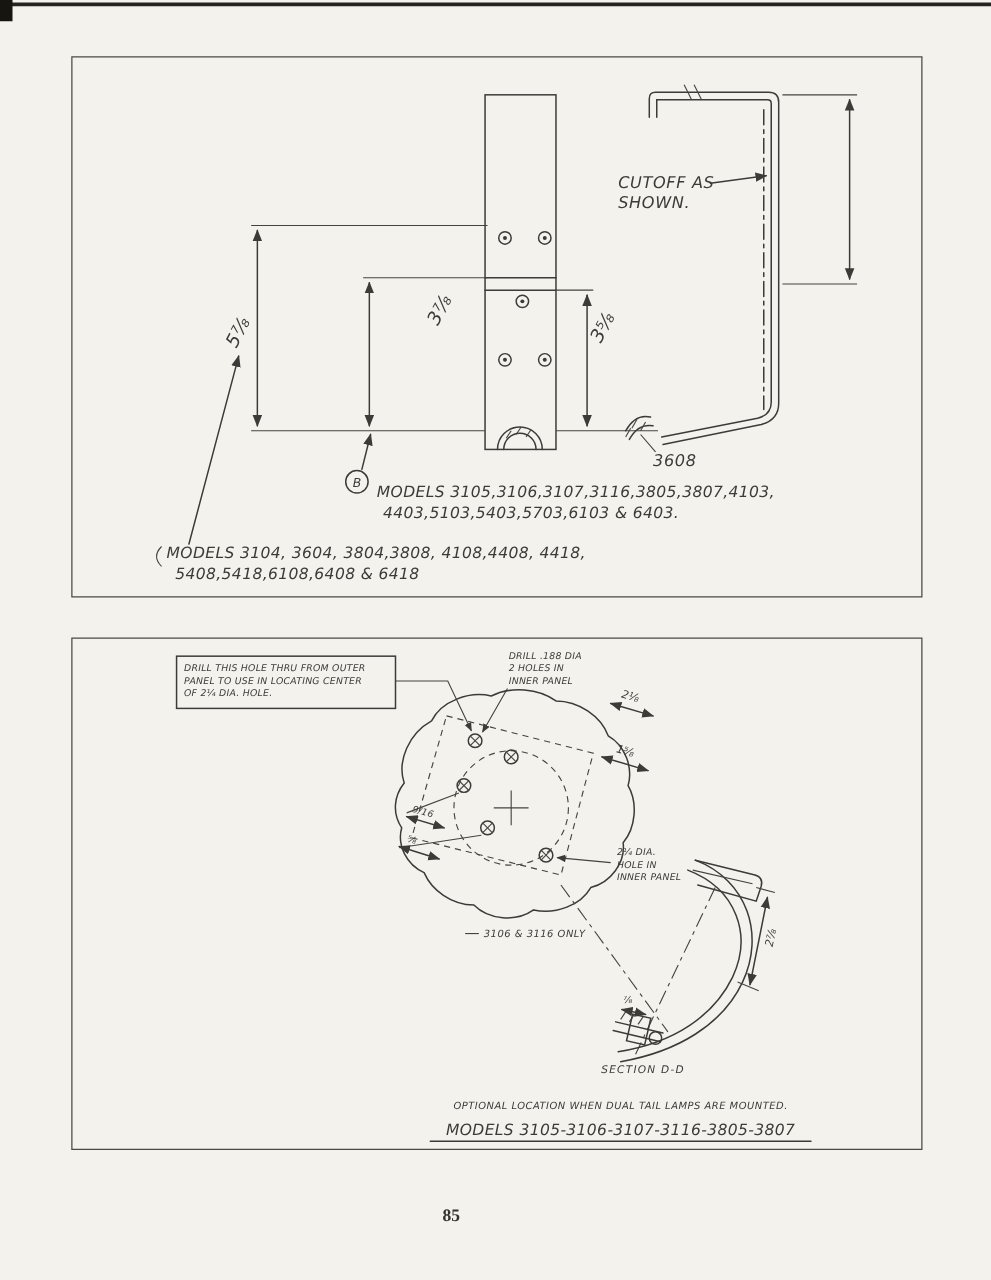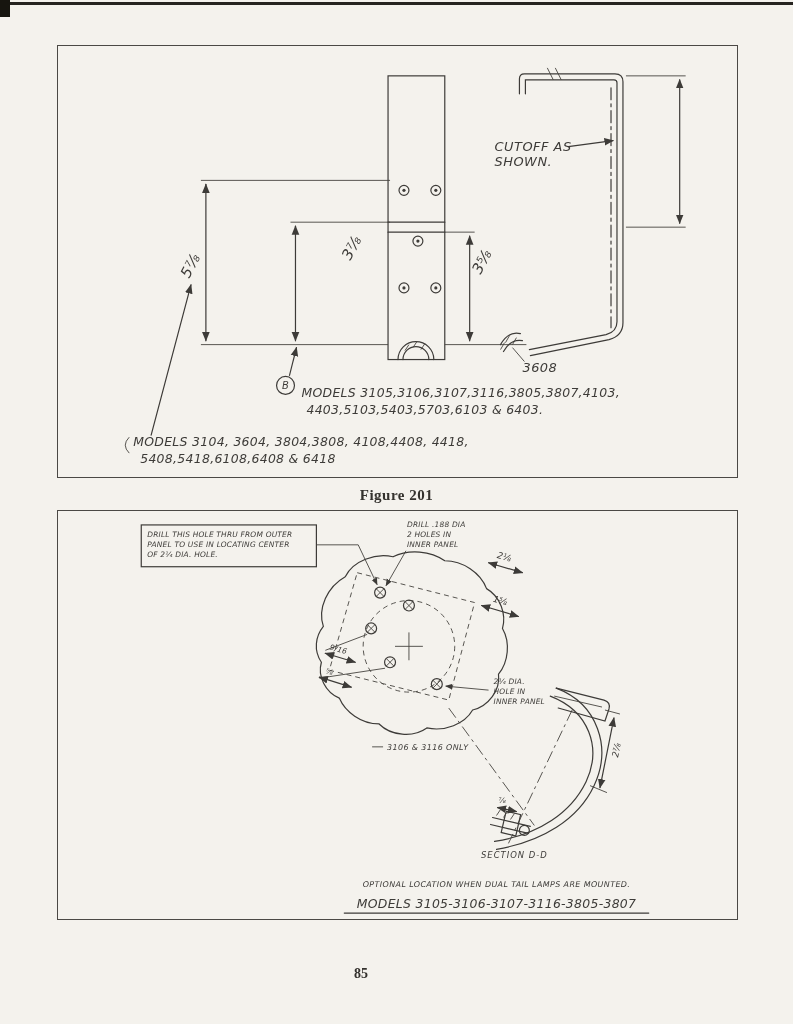--- a/index.html
+++ b/index.html
@@ -139,21 +139,20 @@
       </g>
 
       <g>
         <path class="thin" d="M71,393 Q63,401 71,409"></path>
         <line class="ln" x1="93" y1="391" x2="133" y2="240" marker-end="url(#arr1)"></line>
         <text class="t125" x="75" y="402">MODELS 3104, 3604, 3804,3808, 4108,4408, 4418,</text>
         <text class="t125" x="82" y="419">5408,5418,6108,6408 &amp; 6418</text>
       </g>
     </svg>
   </div>
-  <div class="caption cap201">Figure 201</div>
 
   <div class="figure-box fig202">
     <svg viewBox="0 0 681 410">
       <defs>
         <marker id="arr2" viewBox="0 0 10 10" refX="9" refY="5" markerWidth="8" markerHeight="8" orient="auto-start-reverse">
           <path d="M0,1 L10,5 L0,9 Z" fill="#3d3b38"></path>
         </marker>
       </defs>
 
       <g>

